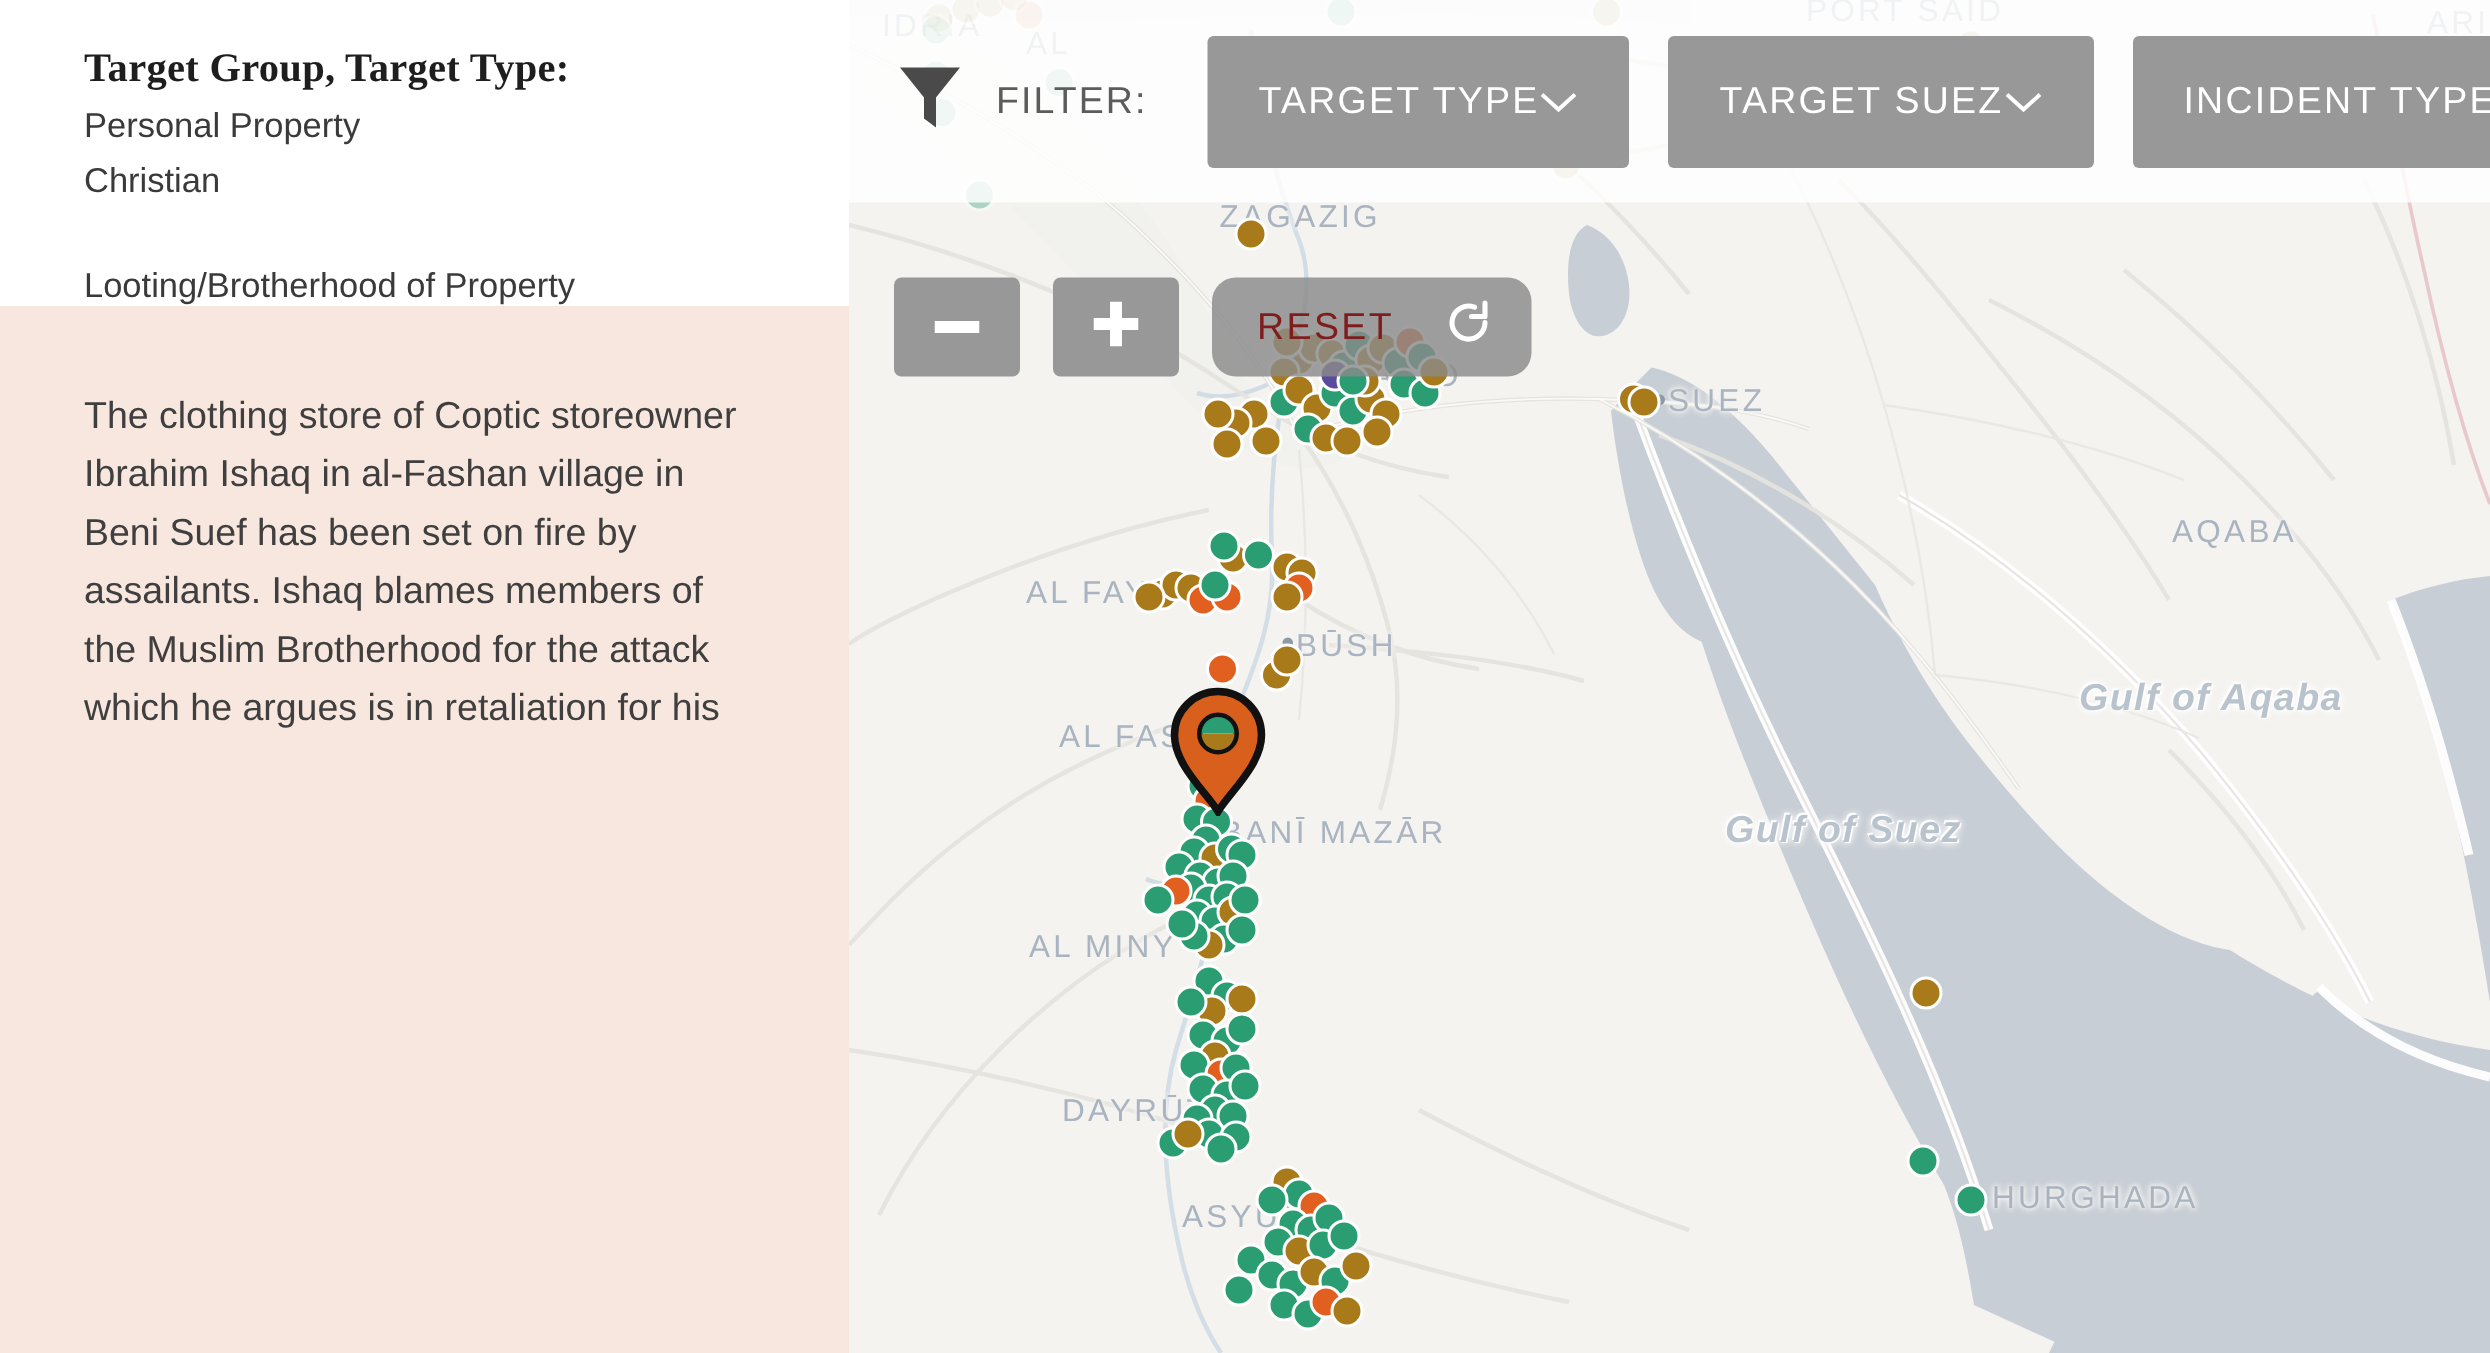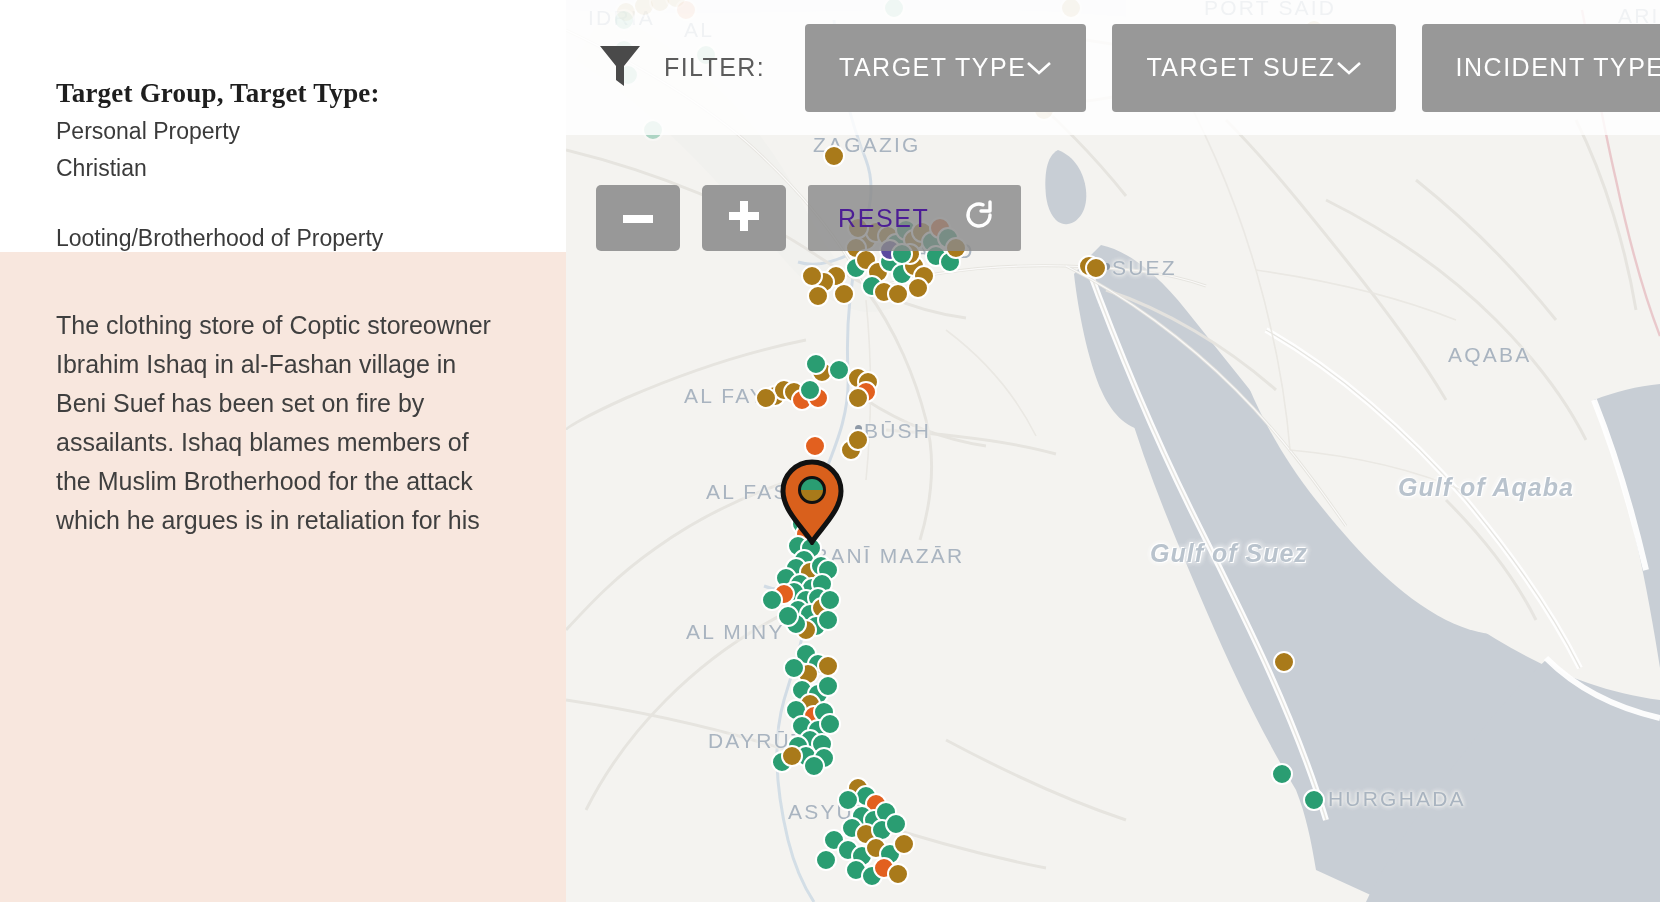--- a/index.html
+++ b/index.html
@@ -51,21 +51,20 @@
   }
   #nav-prev { border-right: 2px solid #ffffff; }
   .nav-chevron { font-size: 22px; line-height: 1; display: block; }
   .nav-chevron svg { display: block; }
 
   #meta-block {
     background: #ffffff;
     padding: 30px 88px 0 56px;
     flex: 0 0 auto;
     height: 204px;
-    margin-top: 48px;
   }
   .meta-label {
     font-family: "Liberation Serif", serif;
     font-weight: bold;
     font-size: 27px;
     color: #1e1e1e;
     margin-bottom: 4px;
     letter-spacing: 0.2px;
   }
   .meta-value {
@@ -183,25 +182,25 @@
     width: 84px; height: 66px;
     background: #989898;
     border-radius: 5px;
     display: flex; align-items: center; justify-content: center;
     cursor: pointer; user-select: none;
   }
   .zoom-btn .glyph { display: block; }
   #reset-btn {
     height: 66px;
     background: rgba(138,138,138,0.82);
-    border-radius: 3px;
+    border-radius: 16px;
     display: flex; align-items: center; justify-content: center;
     gap: 34px;
     padding: 0 26px 0 30px;
-    color: #4c1d95;
+    color: #7f1d1d;
     font-size: 25px;
     letter-spacing: 1.6px;
     cursor: pointer; user-select: none;
     white-space: nowrap;
   }
 </style>
 </head>
 <body>
 
 <div id="app">
@@ -325,21 +324,21 @@
         <div class="map-label city" style="left: 546px; top: 256px;">SUEZ</div>
         <div class="map-label city" style="left: 882px; top: 343px;">AQABA</div>
         <div class="map-label city" style="left: 118px; top: 384px;">AL FAYY</div>
         <div class="map-label city" style="left: 298px; top: 419px;">BŪSH</div>
         <div class="map-label city" style="left: 140px; top: 480px;">AL FASH</div>
         <div class="map-label city" style="left: 248px; top: 544px;">BANĪ MAZĀR</div>
         <div class="map-label city" style="left: 120px; top: 620px;">AL MINY</div>
         <div class="map-label city" style="left: 142px; top: 729px;">DAYRŪŢ</div>
         <div class="map-label city" style="left: 222px; top: 800px;">ASYŪŢ</div>
         <div class="map-label city" style="left: 762px; top: 787px;">HURGHADA</div>
-        <div class="map-label water" style="left: 820px; top: 473px; font-size: 25px; margin-left: 12px;">Gulf of Aqaba</div>
+        <div class="map-label water" style="left: 820px; top: 451px; font-size: 25px;">Gulf of Aqaba</div>
         <div class="map-label water" style="left: 584px; top: 539px; font-size: 25px;">Gulf of Suez</div>
         <div class="city-dot" style="left: 289px; top: 425px;"></div>
         <div class="city-dot" style="left: 537px; top: 263px;"></div>
       </div>
 
     <div id="dot-layer">
         <div class="dot" style="left: 60px; top: 12px; width: 22px; height: 22px; background: rgb(169, 122, 26); opacity: 0.35;"></div>
         <div class="dot" style="left: 78px; top: 6px; width: 22px; height: 22px; background: rgb(169, 122, 26); opacity: 0.35;"></div>
         <div class="dot" style="left: 94px; top: 2px; width: 22px; height: 22px; background: rgb(169, 122, 26); opacity: 0.35;"></div>
         <div class="dot" style="left: 110px; top: -2px; width: 22px; height: 22px; background: rgb(169, 122, 26); opacity: 0.35;"></div>

